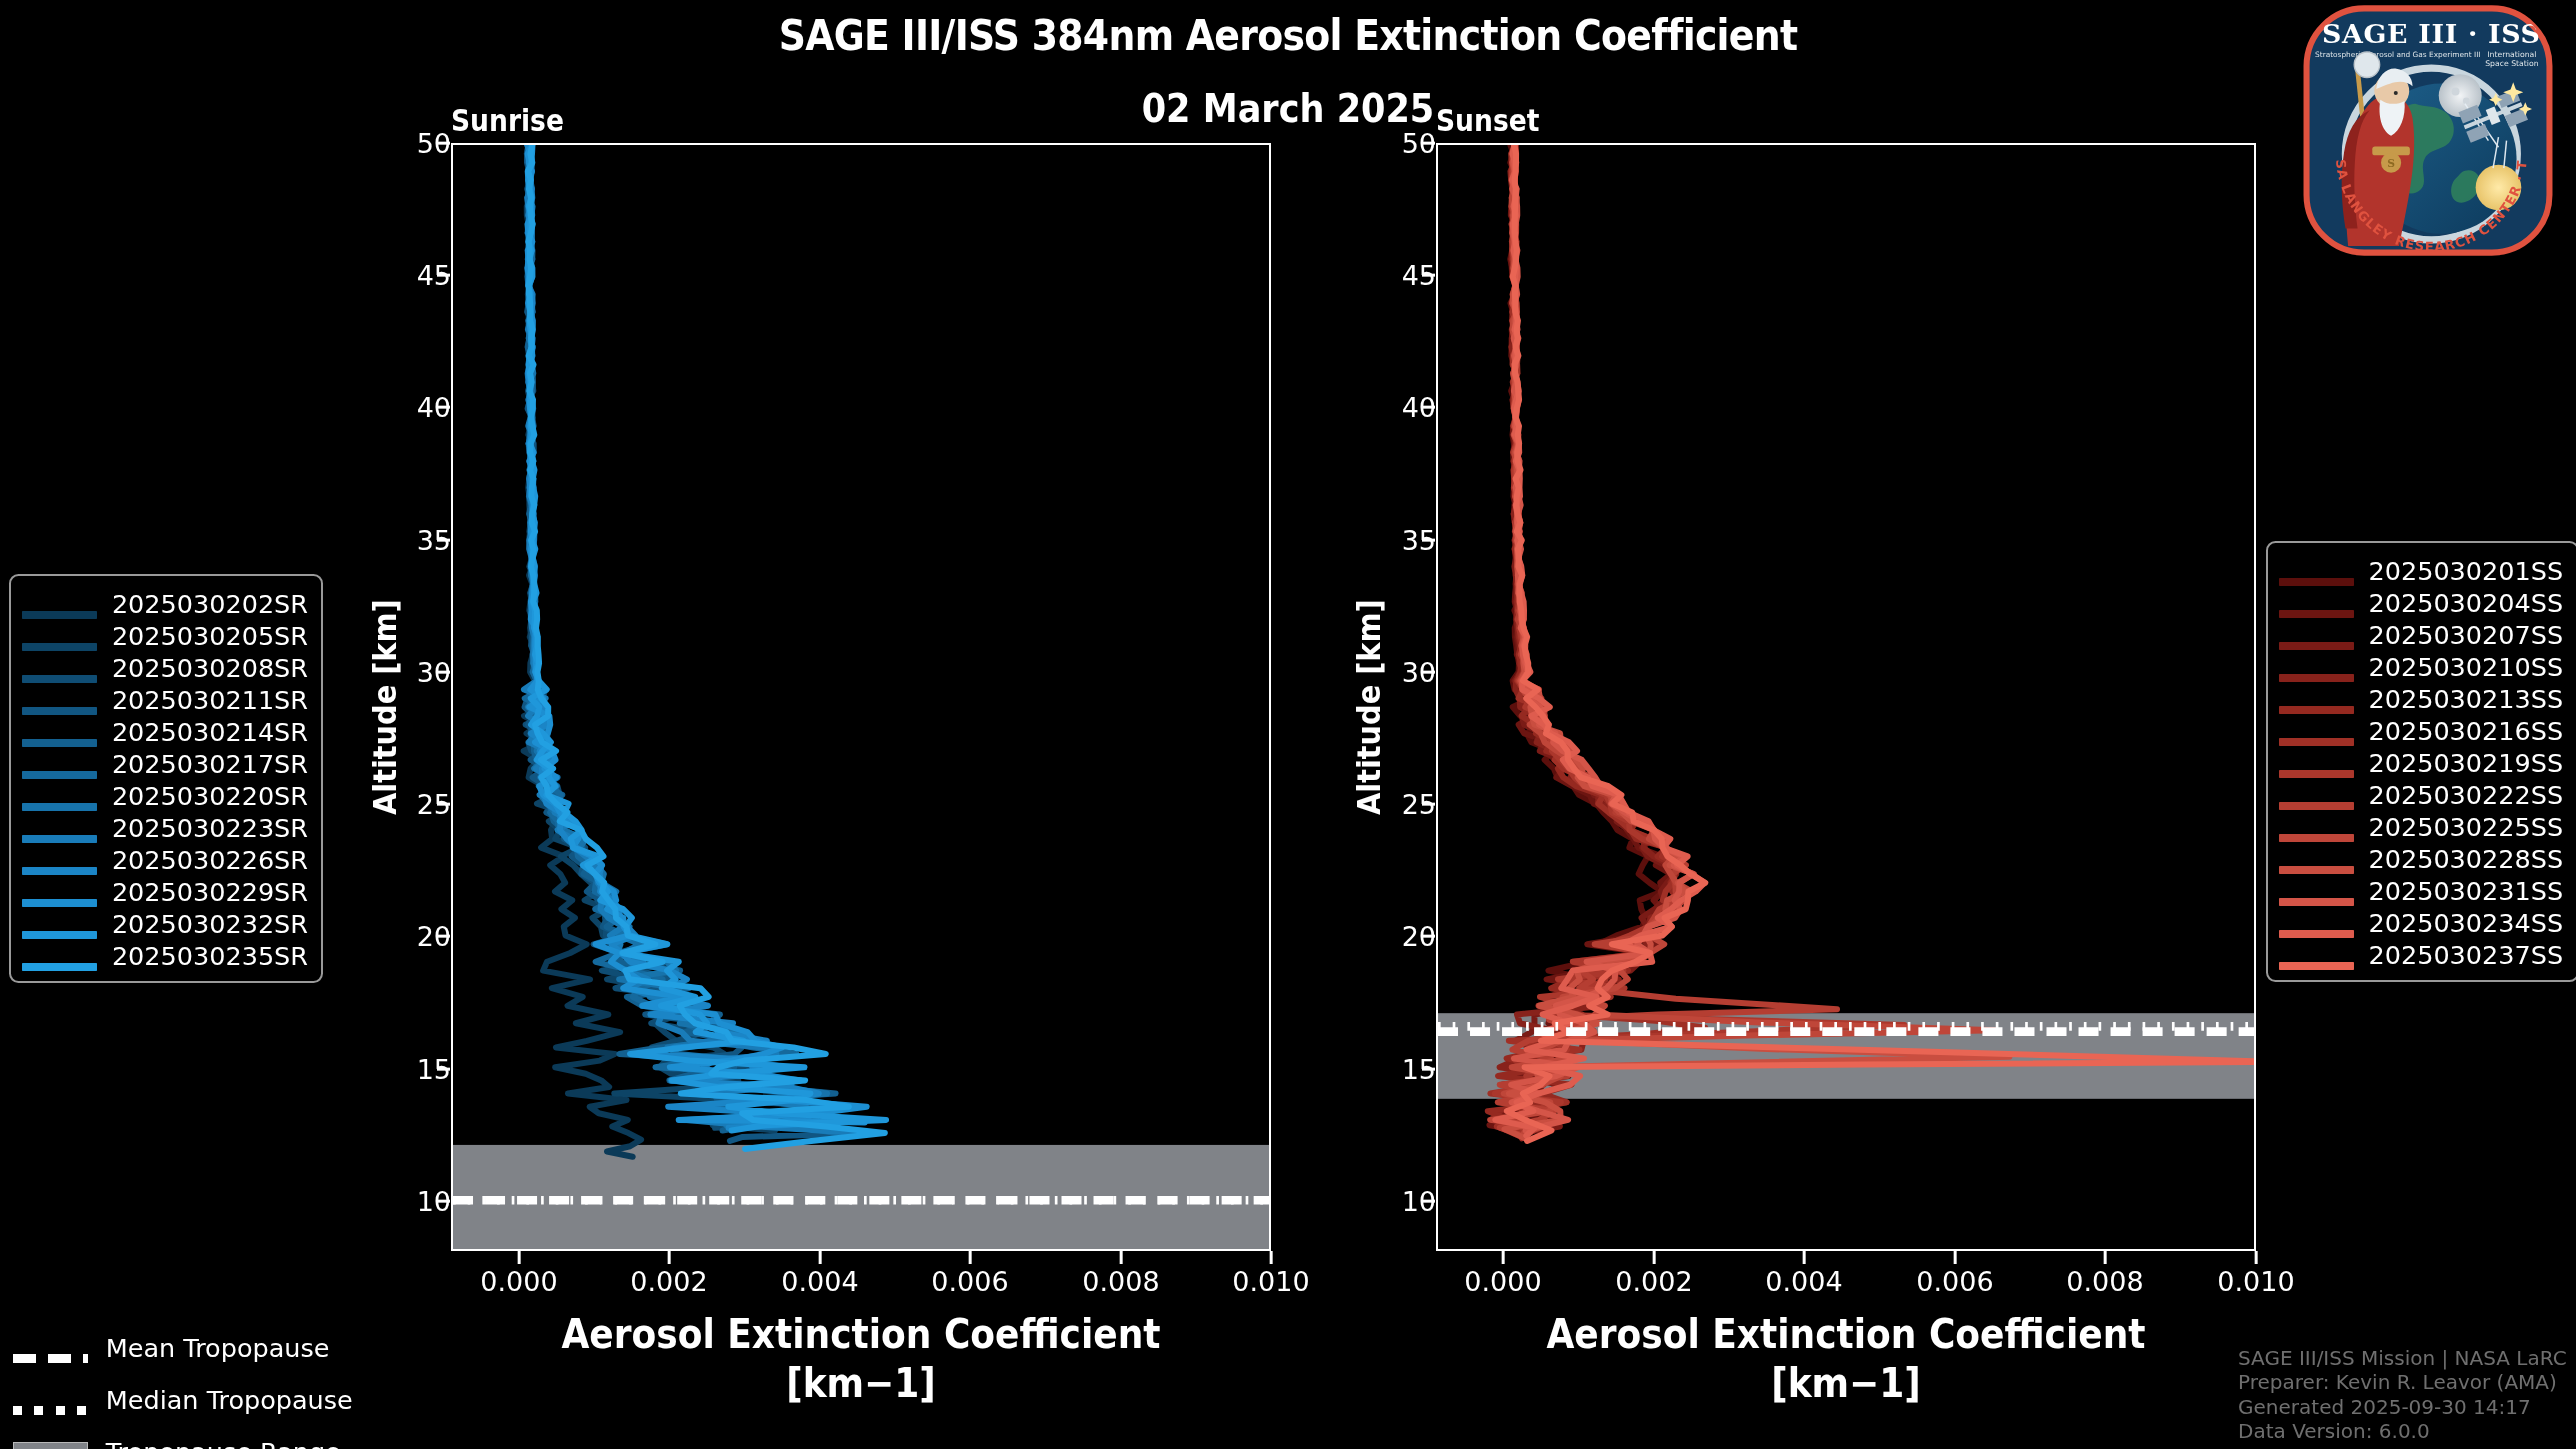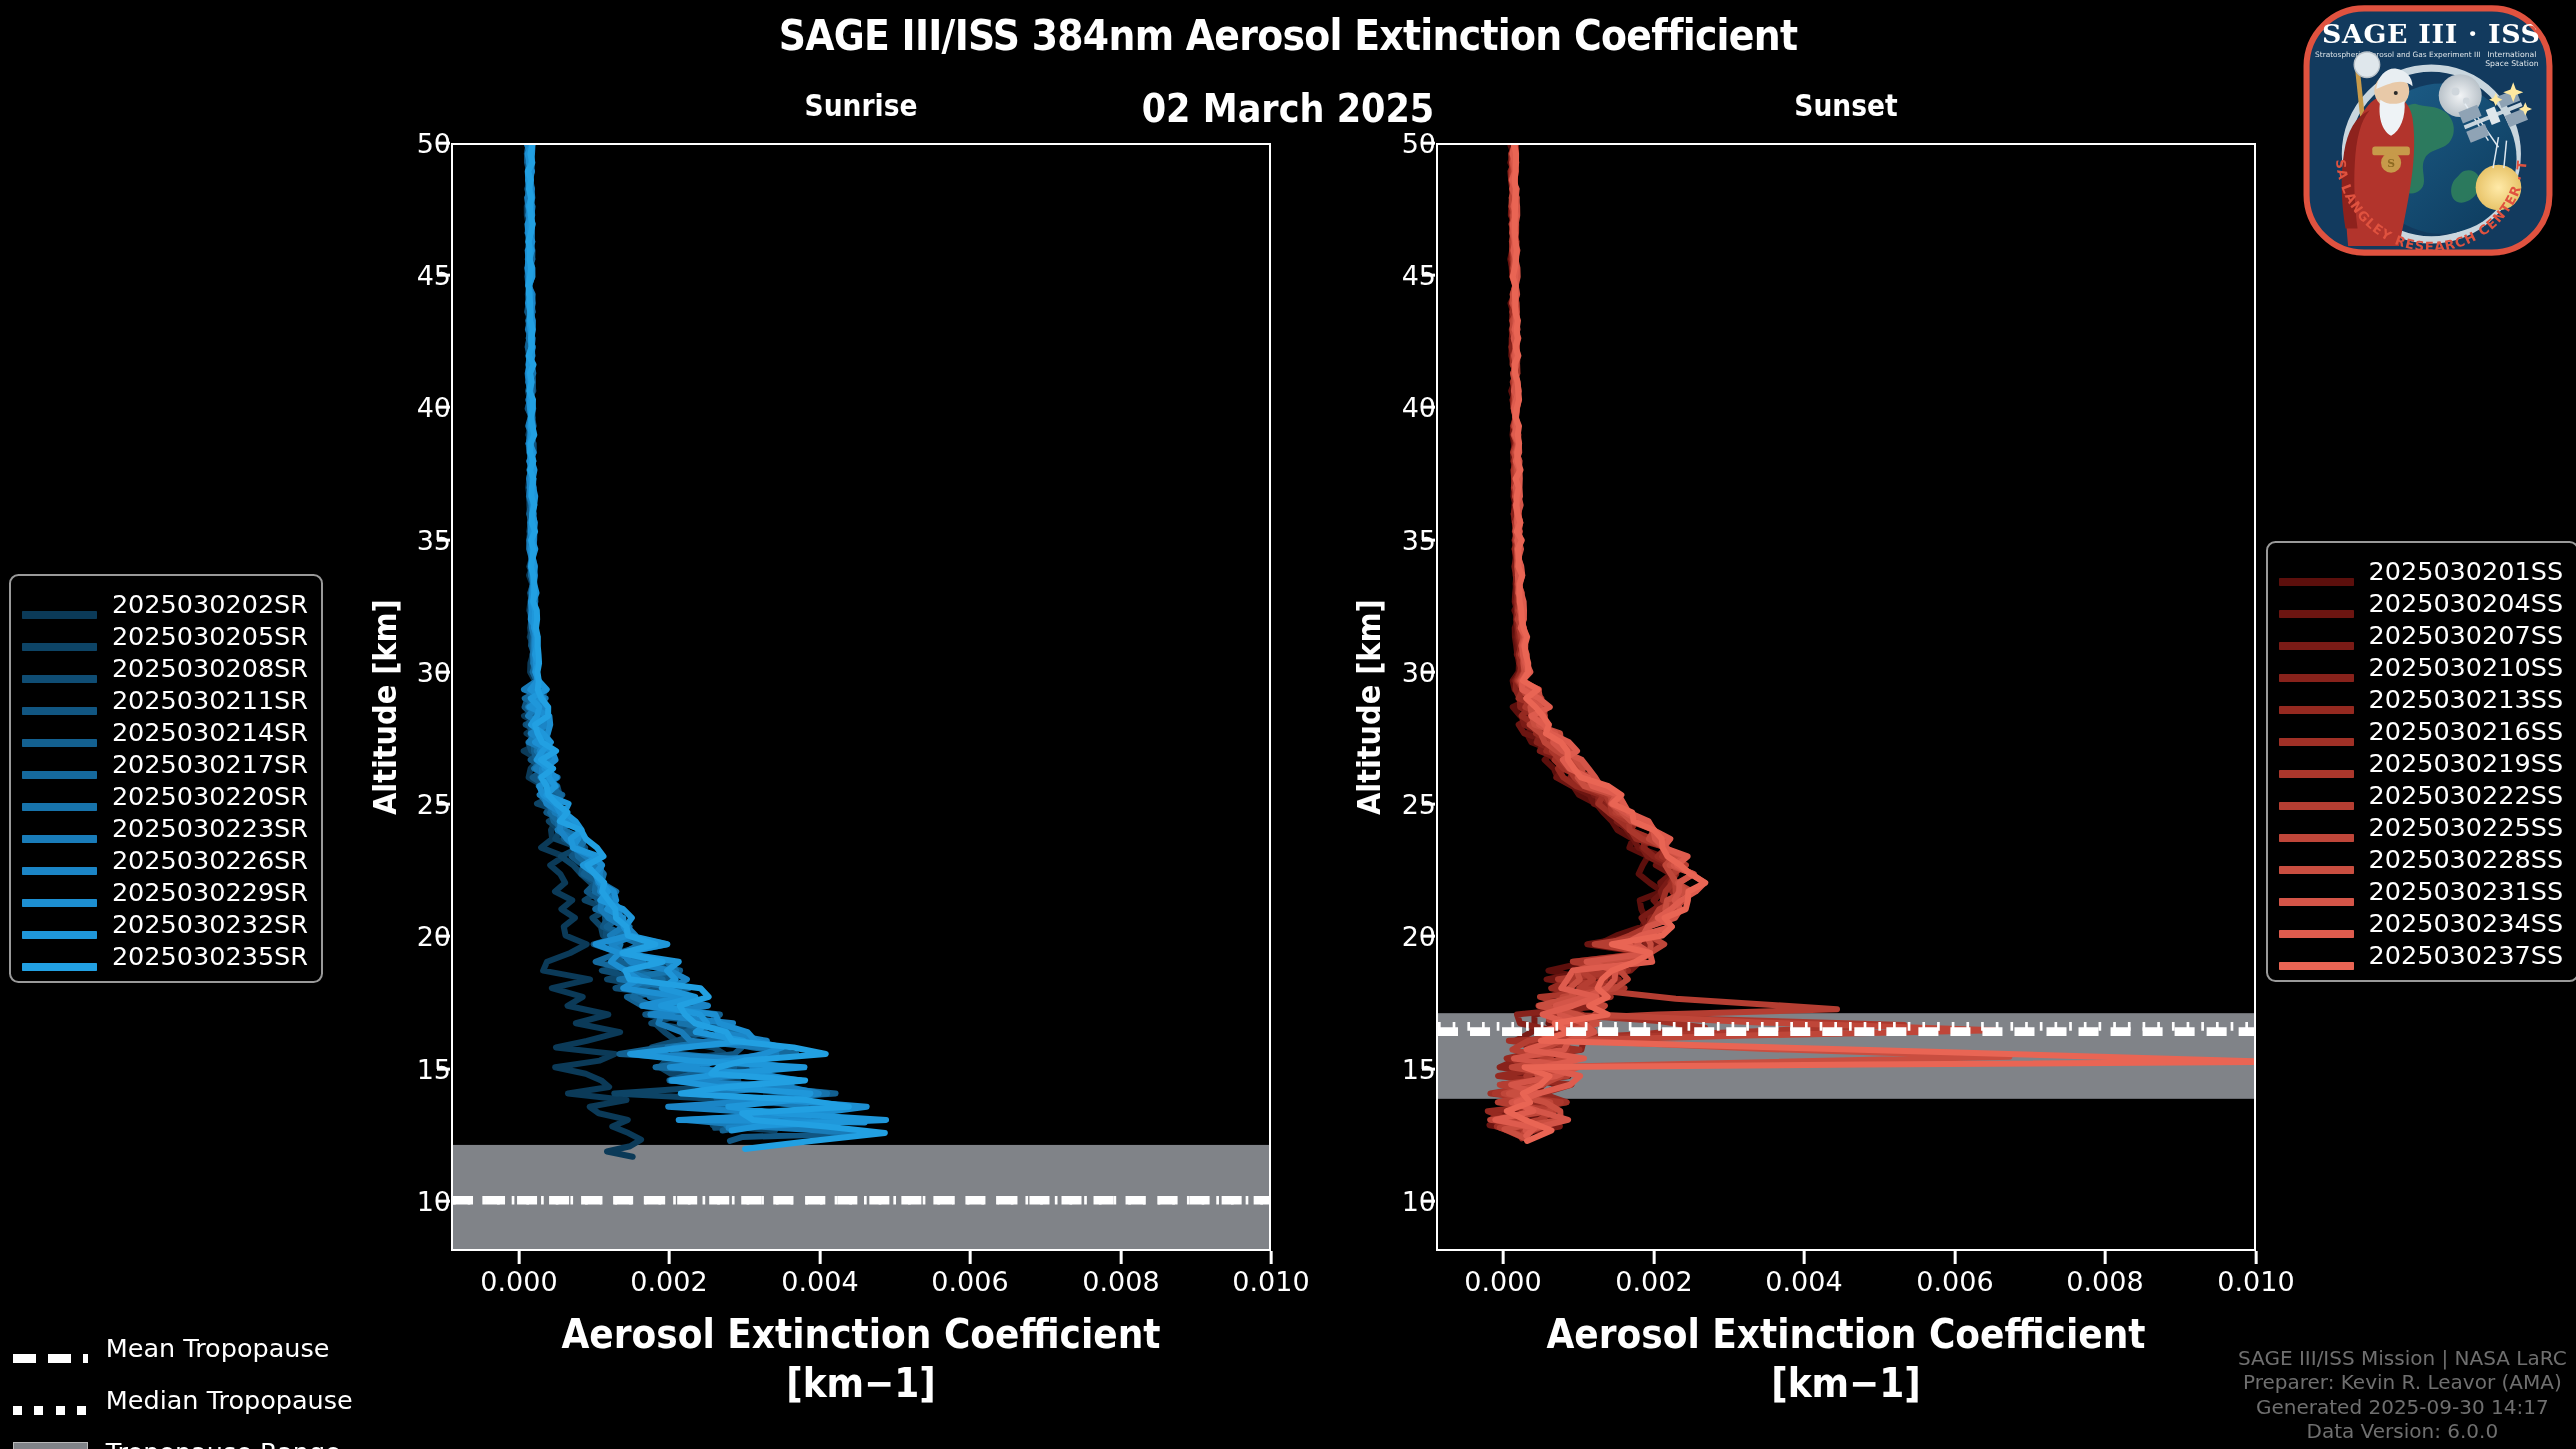--- a/index.html
+++ b/index.html
@@ -5,21 +5,21 @@
   html,body{margin:0;padding:0;background:#000;}
   body{width:2576px;height:1449px;position:relative;overflow:hidden;
        font-family:"DejaVu Sans","Liberation Sans",sans-serif;color:#fff;}
   .abs{position:absolute;}
 
   
   #main-title{left:0;right:0;top:10.7px;text-align:center;font-size:42px;font-weight:bold;
               letter-spacing:-0.7px;font-family:"DejaVu Sans Condensed","DejaVu Sans",sans-serif;}
   #date-title{left:0;right:0;top:86px;text-align:center;font-size:39px;font-weight:bold;
               font-family:"DejaVu Sans Condensed","DejaVu Sans",sans-serif;}
-  .panel-sub{position:absolute;top:89px;font-size:29.5px;font-weight:bold;text-align:center;
+  .panel-sub{position:absolute;top:104px;font-size:29.5px;font-weight:bold;text-align:left;
              font-family:"DejaVu Sans Condensed","DejaVu Sans",sans-serif;}
   #sub-sunrise{left:451px;width:820px;}
   #sub-sunset{left:1436px;width:820px;}
 
   
   .plot{position:absolute;top:143px;height:1108px;width:820px;border:2.7px solid #fff;
         box-sizing:border-box;background:#000;overflow:hidden;}
   #plot-sunrise{left:451px;}
   #plot-sunset{left:1436px;}
   .plot svg{position:absolute;left:0;top:0;width:100%;height:100%;}
@@ -46,21 +46,21 @@
   #legend-sunset{left:2266px;top:541px;}
 
   #legend-tropo{position:absolute;left:13.4px;top:1311px;}
   #legend-tropo .legrow{height:40px;margin-top:12px;}
   .sw-dash,.sw-dot,.sw-box{width:75px;height:10.7px;margin-right:17.4px;flex:none;}
   .sw-dash{background:repeating-linear-gradient(to right,#fff 0 23px,transparent 23px 35px);height:8.7px;}
   .sw-dot{background:repeating-linear-gradient(to right,#fff 0 8.7px,transparent 8.7px 21.5px);height:8.7px;}
   .sw-box{height:25.5px;background:#808388;border:1.3px solid #b9b9b9;box-sizing:border-box;}
 
   
-  #credits{position:absolute;right:9.4px;bottom:5.4px;text-align:center;color:#6f6f6f;
+  #credits{position:absolute;right:9.4px;bottom:5.4px;text-align:left;color:#6f6f6f;
            font-size:20px;line-height:1.22;}
 
   
   #patch{position:absolute;left:2297px;top:2.7px;width:262px;height:255px;}
 </style>
 </head>
 <body>
 
 <div class="abs" id="main-title">SAGE III/ISS 384nm Aerosol Extinction Coefficient</div>
 <div class="abs" id="date-title">02 March 2025</div>

